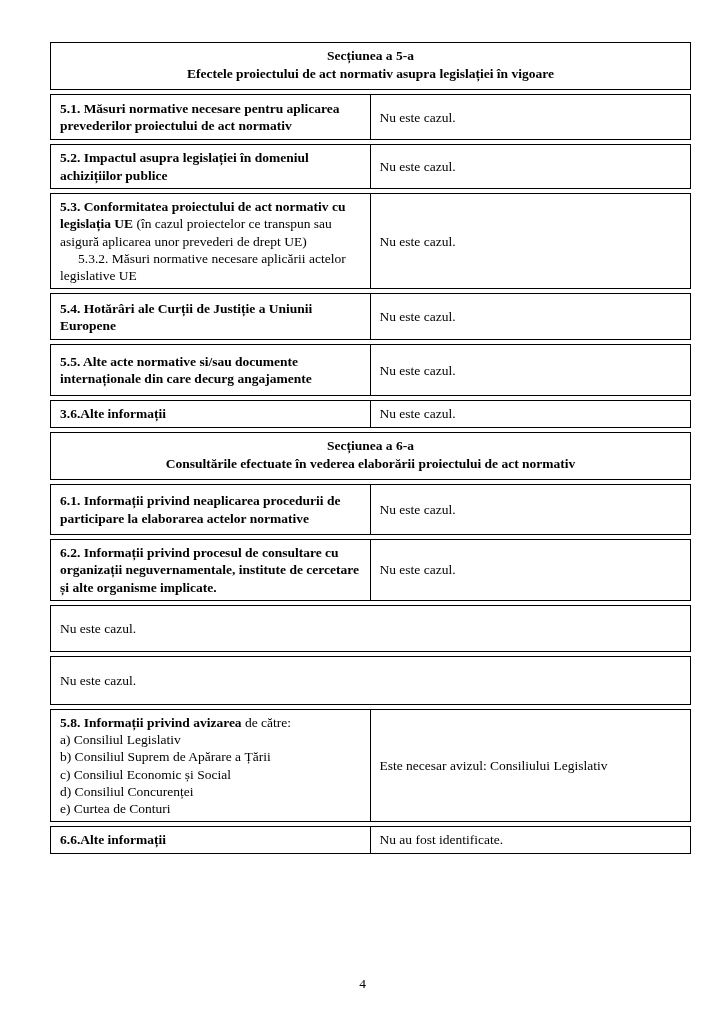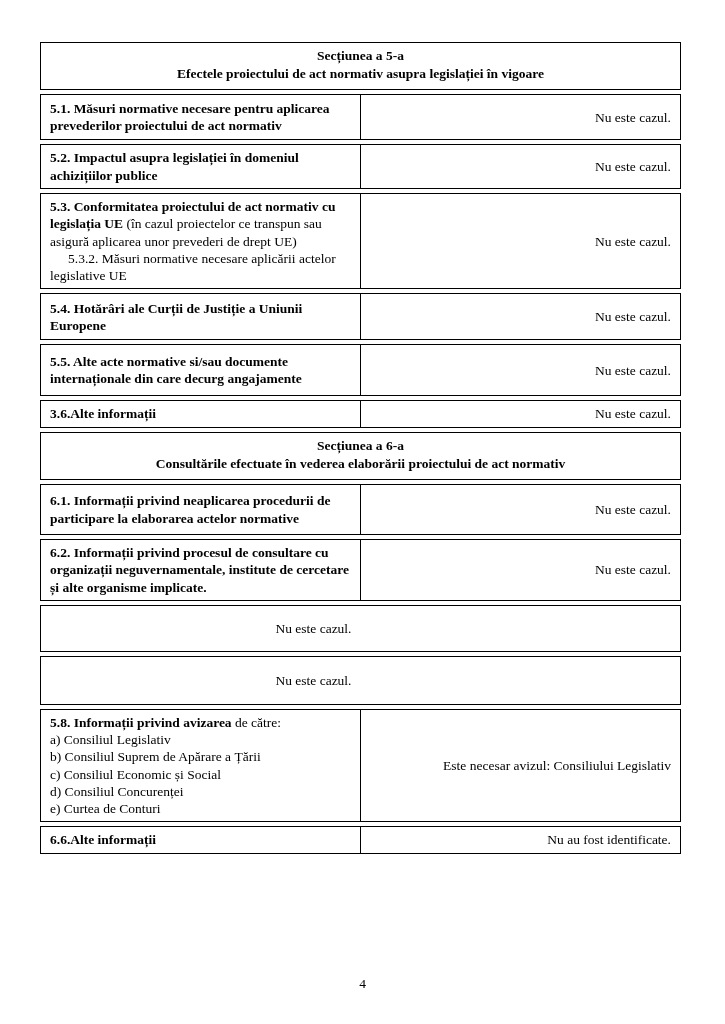--- a/index.html
+++ b/index.html
@@ -4,21 +4,21 @@
 <style>
   * { margin:0; padding:0; box-sizing:border-box; }
   html,body { background:#ffffff; }
   body {
     width:725px; height:1024px;
     position:relative;
     font-family:"Liberation Serif", serif;
     font-size:13.5px;
     color:#000;
   }
-  .doc { position:absolute; left:40px; top:42px; width:641px; }
+  .doc { position:absolute; left:50px; top:42px; width:641px; }
   .section-header {
     border:1px solid #000;
     text-align:center;
     font-weight:bold;
     padding:4px 10px 6px;
     margin-bottom:4px;
     line-height:1.35;
   }
   .row {
     display:flex;
@@ -26,21 +26,21 @@
     margin-bottom:4px;
   }
   .cell { padding:4px 9px; line-height:1.28; }
   .cell.left {
     width:50%;
     border-right:1px solid #000;
     display:flex; flex-direction:column; justify-content:center;
   }
   .cell.right {
     width:50%;
-    display:flex; flex-direction:column; justify-content:center;text-align:right;
+    display:flex; flex-direction:column; justify-content:center;
   }
   .b { font-weight:bold; }
   p { line-height:1.28; }
   .indent { text-indent:18px; }
   .mh27{min-height:27px}.mh41{min-height:41px}.mh46{min-height:46px}
   .mh47{min-height:47px}.mh49{min-height:49px}.mh51{min-height:51px}
   .mh52{min-height:52px}.mh55{min-height:55px}.mh93{min-height:93px}
   .footer {
     position:absolute; bottom:32px; left:0; width:100%;
     text-align:center;

